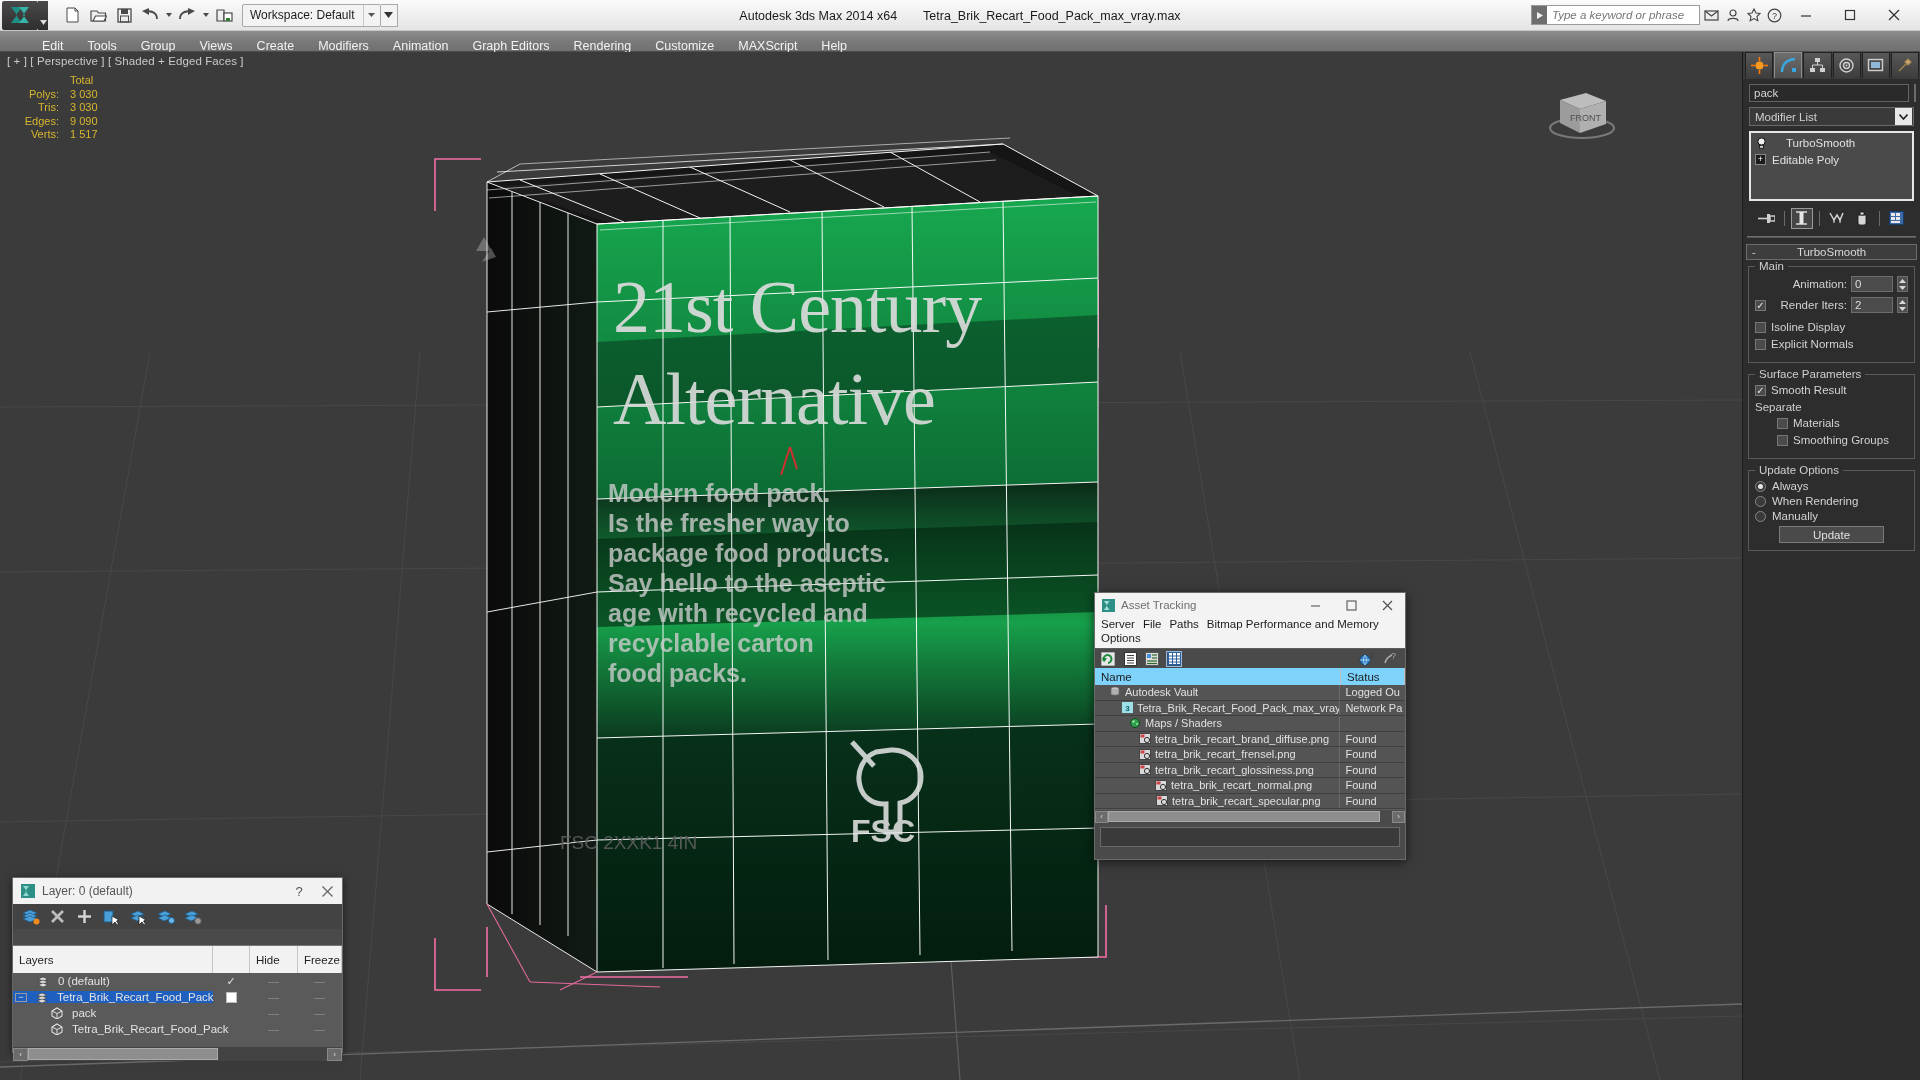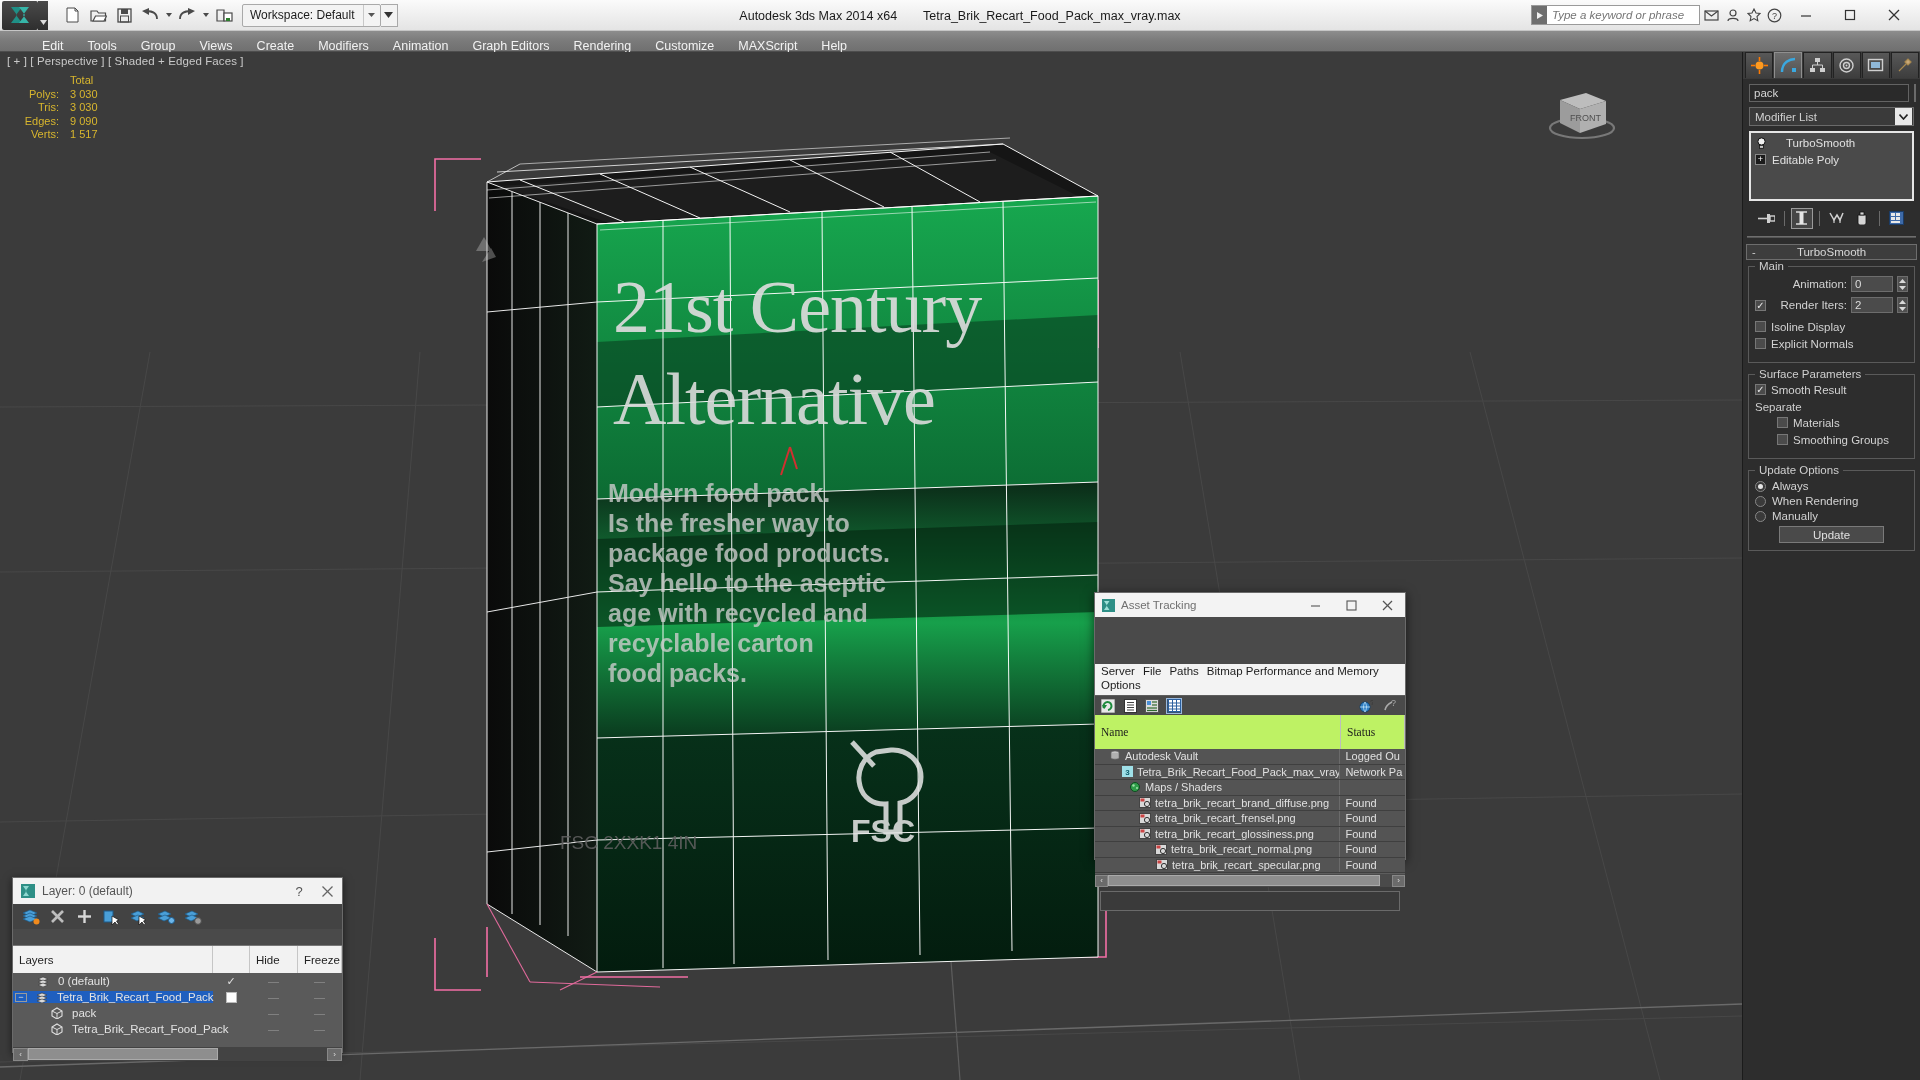--- a/index.html
+++ b/index.html
@@ -131,21 +131,21 @@
   .group > .gtitle {
     position:absolute; top:-7px; left:6px; background:#2d2d2d; padding:0 4px;
     font-size:11.5px; color:#cfcfcf;
   }
   .fieldrow { display:flex; align-items:center; justify-content:flex-end; gap:4px; margin-bottom:5px;}
   .fieldrow .flabel { font-size:11.5px; color:#d2d2d2; }
   .spinfield { width:42px; height:16px; background:#4b4b4b; border:1px solid #6d6d6d; color:#dcdcdc;
     font-size:11.5px; padding-left:3px; font-family:"Liberation Sans",sans-serif; }
   .spinner { width:11px; height:16px; display:flex; flex-direction:column; border:1px solid #6d6d6d;}
   .spinner div { flex:1; display:flex;align-items:center;justify-content:center; background:#4f4f4f; }
-  .ckrow { display:flex; align-items:flex-start; gap:5px; margin-bottom:5px;}
+  .ckrow { display:flex; align-items:flex-end; gap:5px; margin-bottom:5px;}
   .ck { width:11px; height:11px; background:#4b4b4b; border:1px solid #777; display:flex;align-items:center;justify-content:center;}
   .ck.checked::after { content:"✓"; color:#e8e8e8; font-size:10px; line-height:9px; }
   .cklabel { font-size:11.5px; color:#d2d2d2; }
   .radrow { display:flex; align-items:center; gap:6px; margin-bottom:3px;}
   .rad { width:11px;height:11px;border-radius:50%; background:#3a3a3a; border:1px solid #888; display:flex;align-items:center;justify-content:center;}
   .rad.on::after { content:""; width:5px;height:5px;border-radius:50%;background:#e6e6e6;}
   .plainlabel { font-size:11.5px; color:#cfcfcf; margin:1px 0 4px 0;}
   .btn3d { height:17px; background:#4a4a4a; border:1px solid #7a7a7a; display:flex;align-items:center;justify-content:center;
      font-size:11.5px; color:#e0e0e0; margin:4px 24px 0 24px;}
 
@@ -173,28 +173,28 @@
 
   
   .assetdlg {
     position:absolute; left:1094px; top:592px; width:312px; height:268px;
     background:#4a4a4a; border:1px solid #6a6a6a; box-shadow:0 2px 10px rgba(0,0,0,.6);
   }
   .ad-title { height:24px; background:#f3f3f3; display:flex; align-items:center; padding-left:6px;}
   .ad-ico { width:14px;height:14px; margin-right:6px; display:flex;align-items:center;justify-content:center;}
   .ad-ttext { font-size:11.5px; color:#707070; flex:1;}
   .ad-wc { width:36px; height:24px; display:flex;align-items:center;justify-content:center; color:#555;}
-  .ad-menus { background:#f3f3f3; padding:0 6px 3px 6px;margin-top:47px; }
+  .ad-menus { background:#f3f3f3; padding:0 6px 3px 6px; }
   .ad-menurow { display:flex; flex-wrap:wrap; }
   .ad-menu { font-size:11.5px; color:#1c1c1c; padding:1px 8px 1px 0; white-space:nowrap; }
   .ad-toolbar { height:20px; background:#4a4a4a; display:flex; align-items:center; gap:6px; padding-left:5px; border-top:1px solid #5d5d5d;}
   .adt { width:16px; height:16px; display:flex;align-items:center;justify-content:center;}
   .adt.sel { border:1px solid #9ab9dd; background:#3a5472; }
   .ad-right { margin-left:auto; display:flex; gap:8px; padding-right:7px;}
-  .ad-hdr { display:flex; height:34px; background:#bef264;font-family:Liberation Serif, serif; }
+  .ad-hdr { display:flex; height:17px; background:#7dd3fc; }
   .ad-hdr div { font-size:11.5px; color:#1c1c1c; display:flex;align-items:center;padding-left:6px; border-right:1px solid #bdbdbd;}
   .ad-row { display:flex; height:15.5px; border-bottom:1px solid #3f3f3f; }
   .ad-name { font-size:11px; color:#e0e0e0; display:flex; align-items:center; gap:4px; overflow:hidden; white-space:nowrap;}
   .ad-status { font-size:11px; color:#e0e0e0; display:flex; align-items:center; padding-left:5px; border-left:1px solid #6a6a6a;
      width:66px; overflow:hidden; white-space:nowrap; }
   .ad-hscroll { height:14px; background:#4a4a4a; display:flex; align-items:center; border-top:1px solid #5d5d5d;}
   .ad-statusbar { height:20px; margin:4px 5px 0 5px; background:#3a3a3a; border:1px solid #6a6a6a;}
   .rowicon { width:12px; height:12px; display:inline-flex; align-items:center; justify-content:center; flex:0 0 12px;}
 </style>
 </head>

